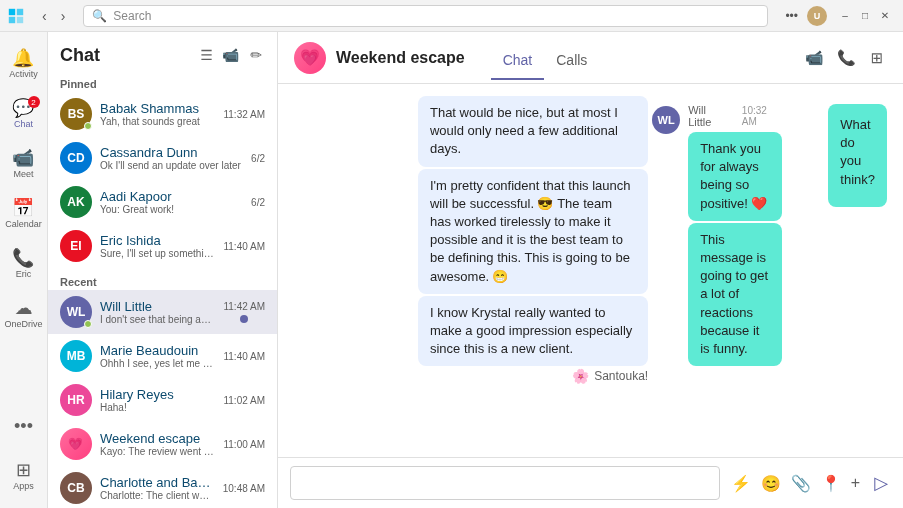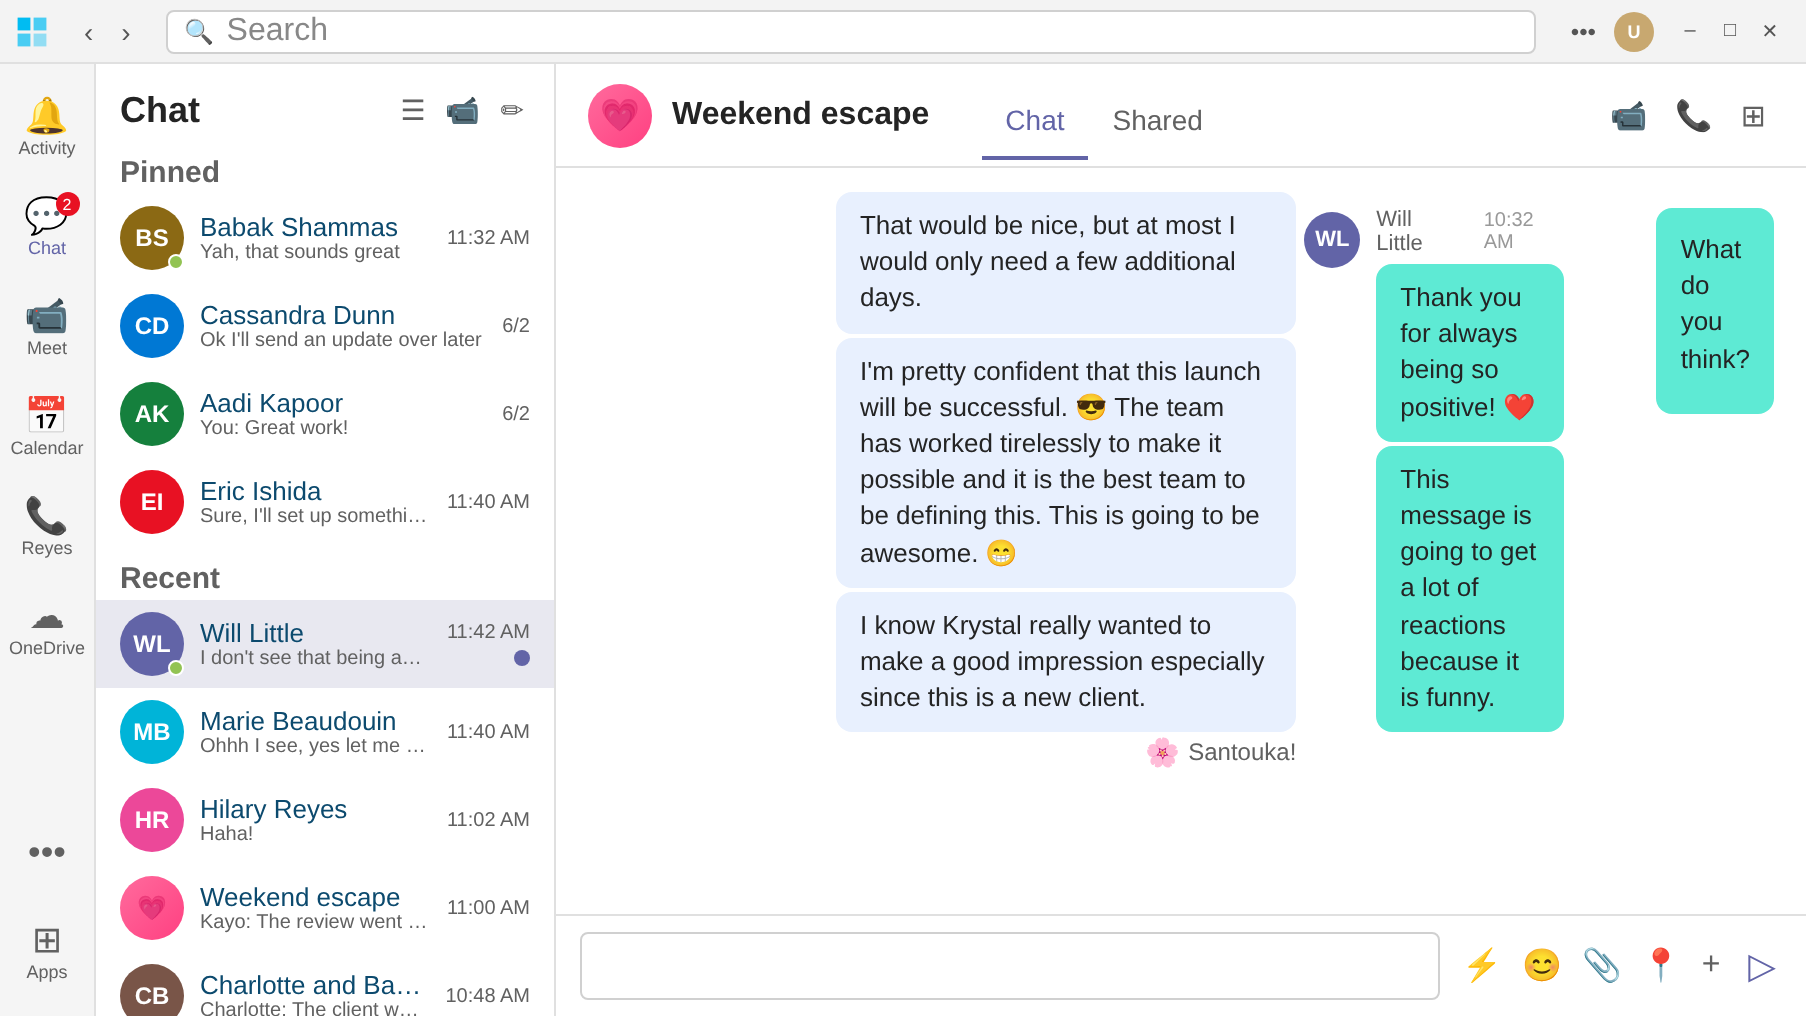--- a/index.html
+++ b/index.html
@@ -84,21 +84,21 @@
     .chat-list-header {
       padding: 12px 12px 4px 12px;
       display: flex;
       align-items: center;
       justify-content: space-between;
     }
     .chat-list-title { font-size: 18px; font-weight: 600; color: #242424; }
     .chat-list-actions { display: flex; gap: 4px; }
     .icon-btn { background: none; border: none; cursor: pointer; padding: 3px; border-radius: 3px; color: #616161; font-size: 14px; }
 
-    .section-label { font-size: 15px; color: #616161; padding: 8px 12px 2px 12px; font-weight: 600; }
+    .section-label { font-size: 11px; color: #616161; padding: 8px 12px 2px 12px; font-weight: 600; }
 
     .chat-item {
       display: flex;
       align-items: center;
       padding: 6px 12px;
       cursor: pointer;
       gap: 8px;
       min-height: 44px;
     }
     .chat-item.active { background: #e8e8f0; }
@@ -110,21 +110,21 @@
       position: relative;
     }
     .chat-avatar .online-dot {
       position: absolute; bottom: 0; right: 0;
       width: 8px; height: 8px; border-radius: 50%;
       background: #92c353; border: 1.5px solid #fff;
     }
     .chat-info { flex: 1; min-width: 0; }
     .chat-name { font-size: 13px; font-weight: 500; color: #0c4a6e; white-space: nowrap; overflow: hidden; text-overflow: ellipsis; }
     .chat-preview { font-size: 10px; color: #616161; white-space: nowrap; overflow: hidden; text-overflow: ellipsis; }
-    .chat-meta { display: flex; flex-direction: column; align-items: flex-end; flex-shrink: 0; }
+    .chat-meta { display: flex; flex-direction: column; align-items: center; flex-shrink: 0; }
     .chat-time { font-size: 10px; color: #616161; }
     .unread-dot { width: 8px; height: 8px; border-radius: 50%; background: #6264a7; margin-top: 3px; }
 
     
     .chat-main {
       flex: 1;
       display: flex;
       flex-direction: column;
       background: #fff;
       overflow: hidden;
@@ -234,21 +234,21 @@
       <rect x="1" y="11" width="8" height="8" fill="#00bcf2" opacity="0.7"></rect>
       <rect x="11" y="11" width="8" height="8" fill="#00bcf2" opacity="0.4"></rect>
     </svg>
     <div class="nav-buttons">
       <button class="nav-btn">‹</button>
       <button class="nav-btn">›</button>
     </div>
   </div>
   <div class="search-bar">
     <span>🔍</span>
-    <span style="color:#888;font-size:16px;">Search</span>
+    <span style="color:#888;font-size:12px;">Search</span>
   </div>
   <div class="title-bar-right">
     <button class="tb-btn">•••</button>
     <div class="avatar-circle">U</div>
     <div class="window-controls">
       <button class="win-btn">–</button>
       <button class="win-btn">□</button>
       <button class="win-btn close">✕</button>
     </div>
   </div>
@@ -269,21 +269,21 @@
     <div class="sidebar-icon">
       <span class="icon-sym">📹</span>
       <span class="icon-label">Meet</span>
     </div>
     <div class="sidebar-icon">
       <span class="icon-sym">📅</span>
       <span class="icon-label">Calendar</span>
     </div>
     <div class="sidebar-icon">
       <span class="icon-sym">📞</span>
-      <span class="icon-label">Reyes</span>
+      <span class="icon-label">Eric</span>
     </div>
     <div class="sidebar-icon">
       <span class="icon-sym">☁</span>
       <span class="icon-label">OneDrive</span>
     </div>
     <div class="sidebar-icon more" style="margin-top:auto;">
       <span class="icon-sym">•••</span>
     </div>
     <div class="sidebar-icon">
       <span class="icon-sym">⊞</span>
@@ -408,21 +408,21 @@
   </div>
 
   <div class="chat-main">
 
     <div class="chat-header">
       <div class="chat-header-left">
         <div class="group-icon-large">💗</div>
         <span class="chat-header-name">Weekend escape</span>
         <div class="chat-tabs">
           <div class="chat-tab active">Chat</div>
-          <div class="chat-tab">Shared</div>
+          <div class="chat-tab">Calls</div>
         </div>
       </div>
       <div class="chat-header-right">
         <button class="header-btn">📹</button>
         <button class="header-btn">📞</button>
         <button class="header-btn">⊞</button>
       </div>
     </div>
 
     <div class="messages-area">

